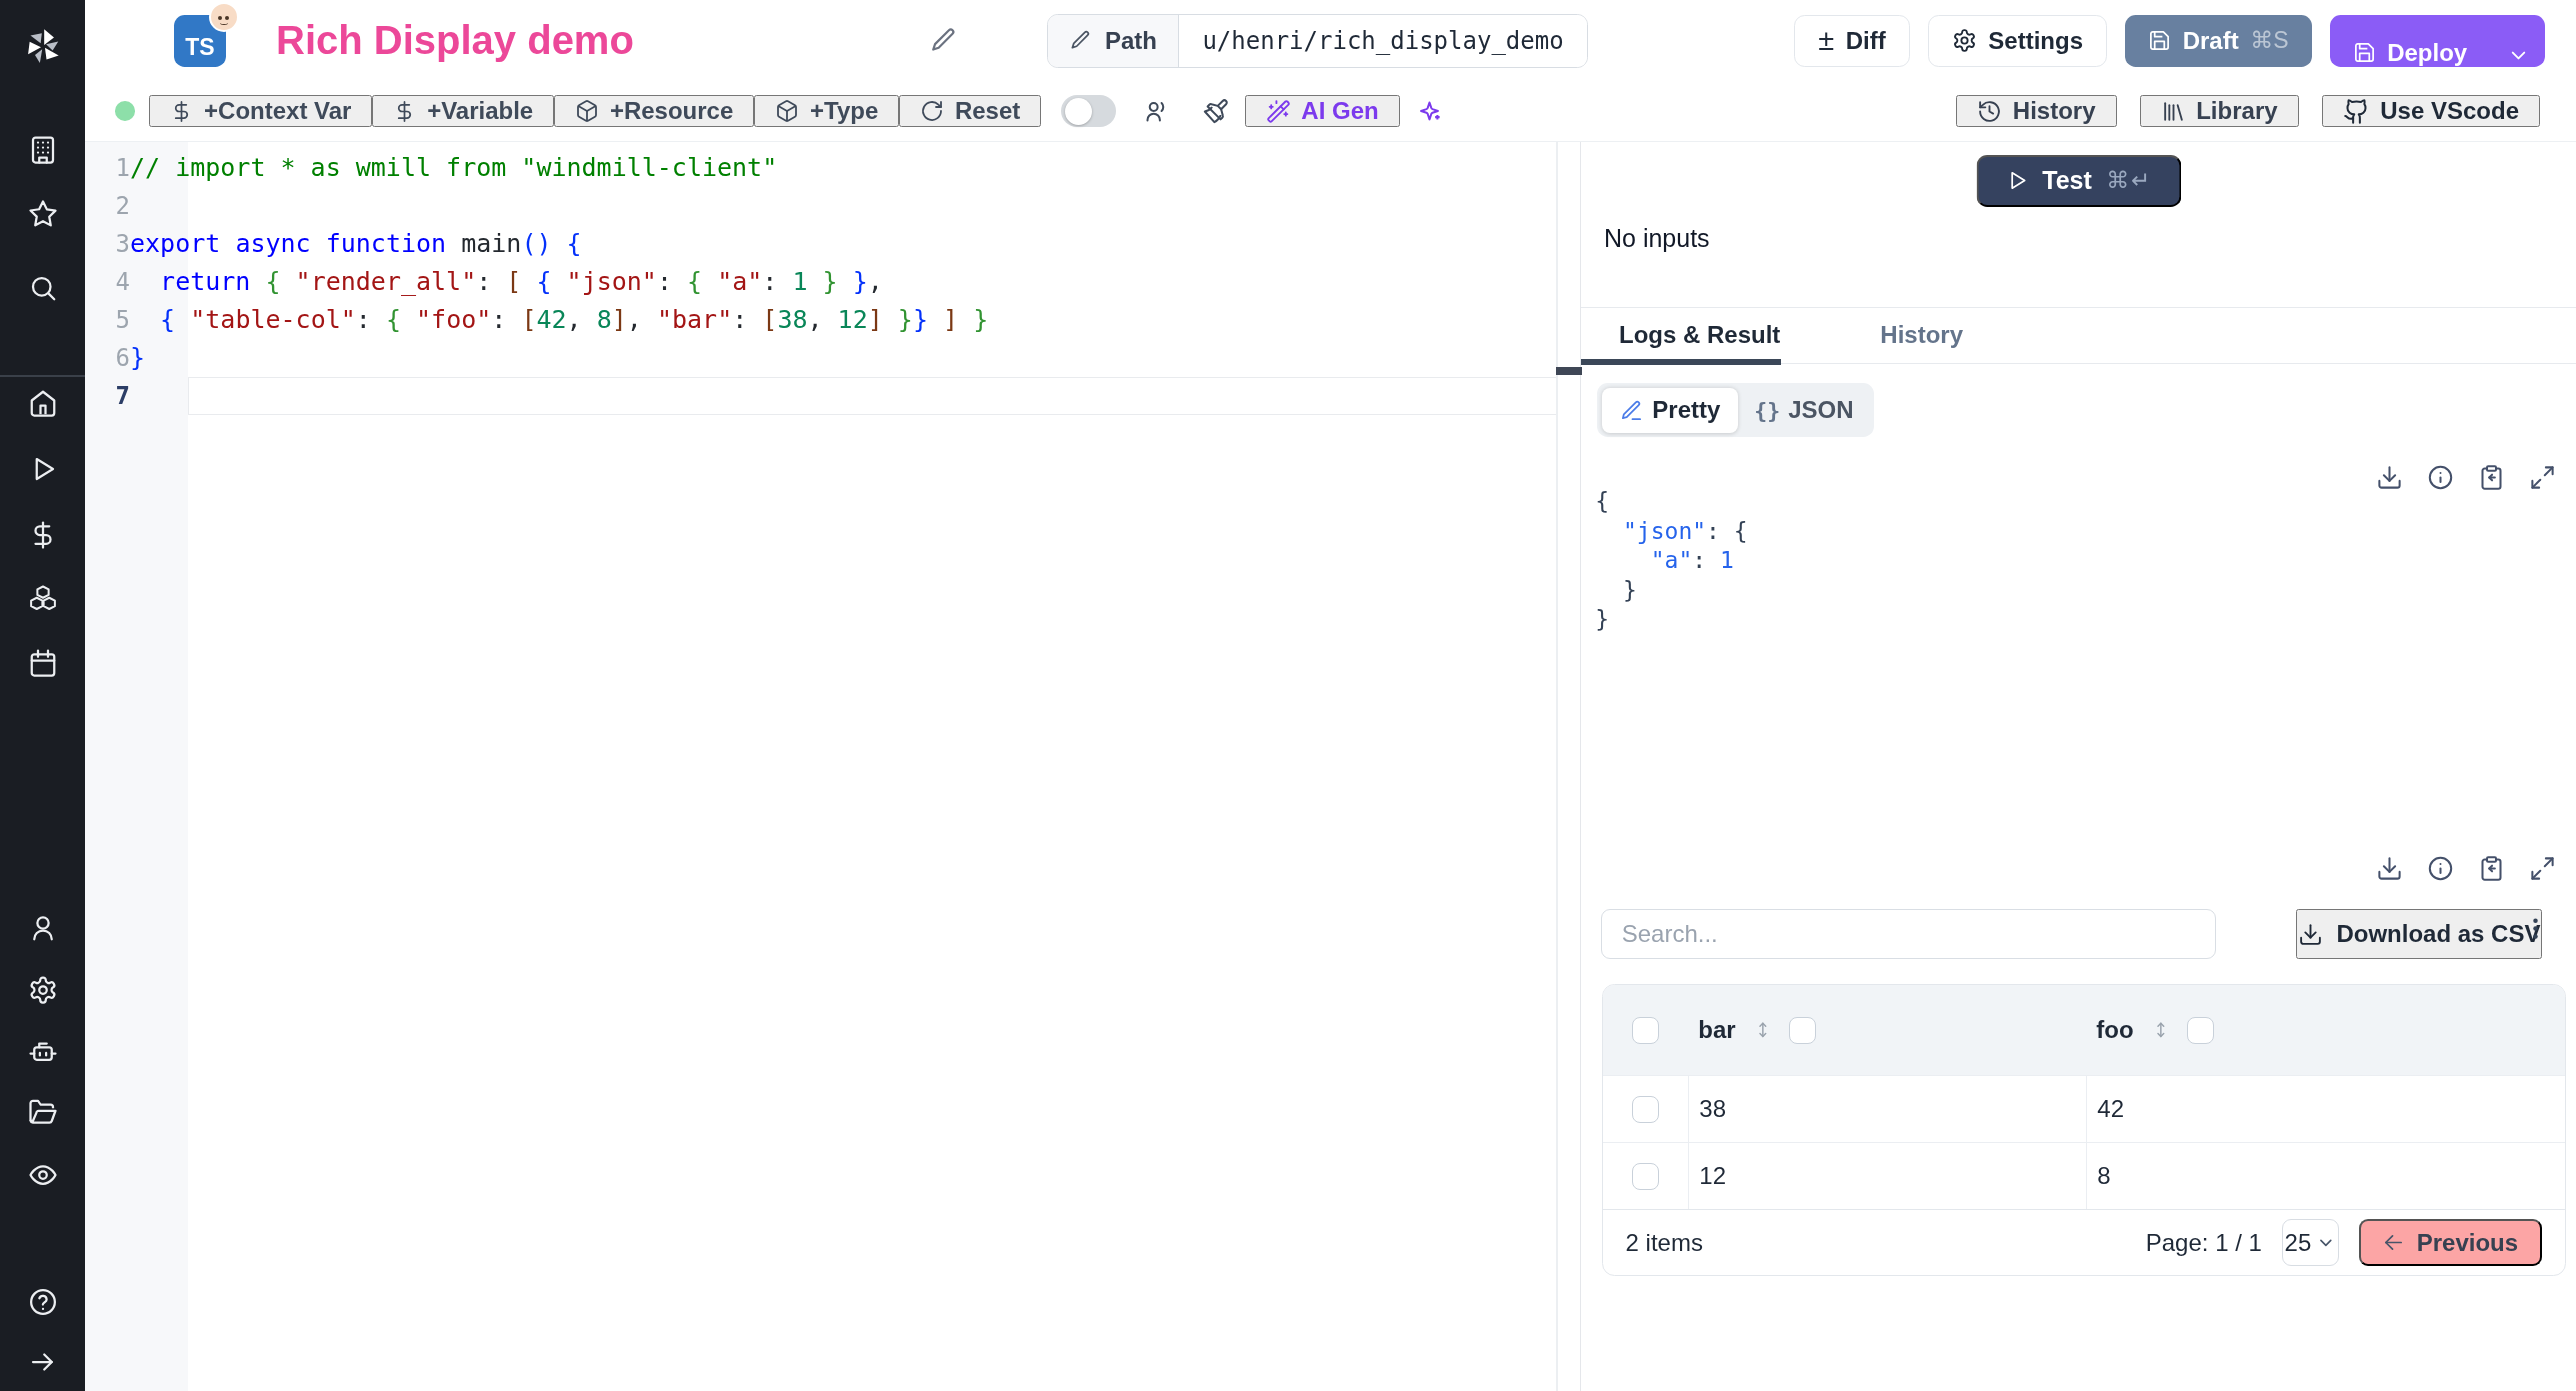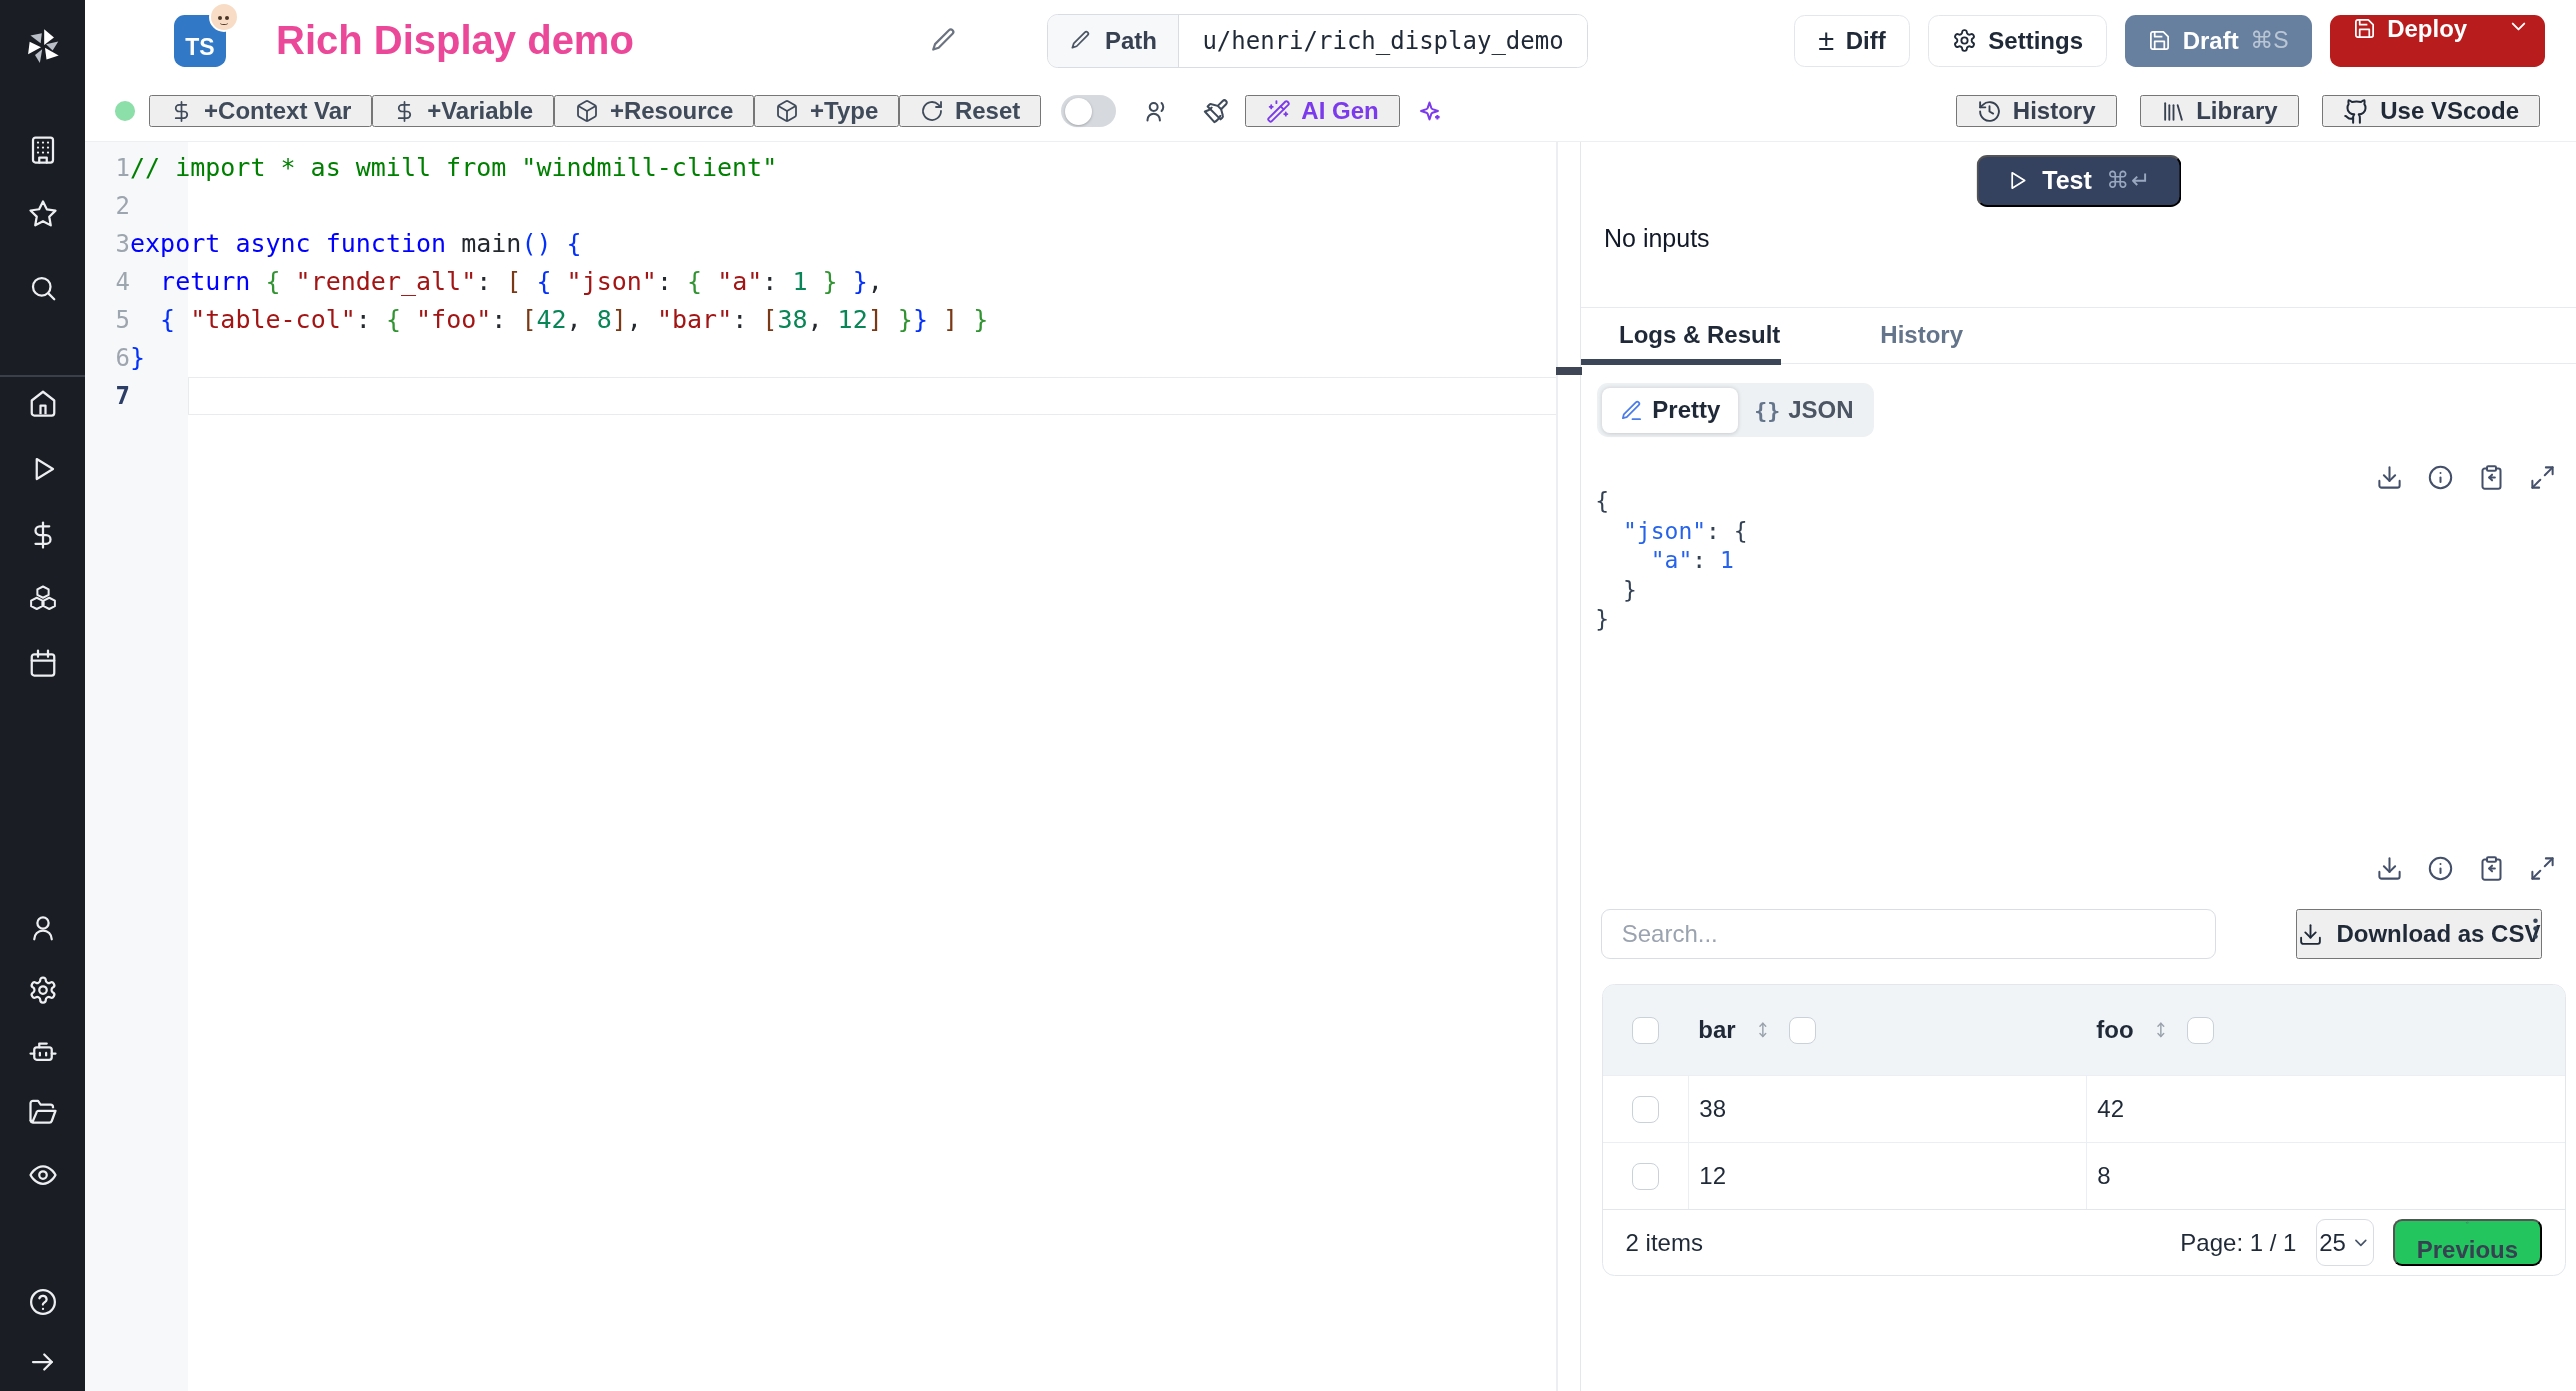--- a/index.html
+++ b/index.html
@@ -33,21 +33,21 @@
     border-right:1.8px solid #d8dde3; color:#374151; font-size:24px; font-weight:600; }
   .path-right { display:flex; align-items:center; padding:0 23px; background:#fff;
     font-family:"DejaVu Sans Mono", monospace; font-size:24px; color:#1f2937; }
   .hdr-btns { margin-left:auto; display:flex; align-items:center; gap:18px; }
   .btn-white { display:flex; align-items:center; gap:11.6px; height:52px; padding:0 23px; background:#fff;
     border:1.8px solid #e3e7ec; border-radius:10.7px; font-size:24px; font-weight:700; color:#1f2937; }
   .pm { font-size:29px; font-weight:400; color:#1f2937; line-height:1; }
   .btn-slate { display:flex; align-items:center; gap:11.6px; height:52px; padding:0 23px; background:#6880a0;
     border:none; border-radius:10.7px; font-size:24px; font-weight:700; color:#fff; }
   .btn-slate .kbd { color:rgba(255,255,255,.55); font-weight:400; font-size:23px; }
-  .btn-split { display:flex; align-items:flex-start; height:52px; background:#b91c1c; border-radius:10.7px; overflow:hidden; }
+  .btn-split { display:flex; align-items:flex-end; height:52px; background:#8b5cf6; border-radius:10.7px; overflow:hidden; }
   .btn-split .seg-main { display:flex; align-items:center; gap:11.6px; padding:0 23px; font-size:24px; font-weight:700; color:#fff; }
   .btn-split .seg-sep { width:1.8px; background:rgba(0,0,0,.22); }
   .btn-split .seg-caret { display:flex; align-items:center; padding:0 15px; color:#fff; }
 
   
   .toolbar { height:61px; flex-shrink:0; display:flex; align-items:center; background:#fff;
     border-bottom:1.8px solid #edf0f3; padding-left:19.7px; }
   .dot { width:19.7px; height:19.7px; border-radius:50%; background:#8ddfa9; margin:0 14.3px 0 10.7px; flex-shrink:0; }
   .tbtn { display:flex; align-items:center; gap:10.7px; color:#3f4a5a; font-size:24px; font-weight:600;
     padding:0 19px; white-space:nowrap; }
@@ -133,22 +133,22 @@
   .rt-row { display:flex; align-items:stretch; height:67px; border-top:1.8px solid #ebeef2; }
   .rt-row .rt-c1 { align-items:center; display:flex; }
   .rt-row .cell { display:flex; align-items:center; padding-left:10.7px; font-size:24px; color:#1f2937;
     border-left:1.8px solid #ebeef2; }
   .rt-row .c2 { width:398px; flex-shrink:0; } .rt-row .c3 { flex:1; }
   .rt-foot { display:flex; align-items:center; height:66px; border-top:1.8px solid #e3e7ec; padding:0 23px; }
   .rt-foot .items { font-size:24px; color:#1f2937; }
   .rt-foot .page { margin-left:auto; font-size:24px; color:#1f2937; }
   .psize { margin-left:19.7px; height:47px; border:1.8px solid #d8dde3; border-radius:9px; display:flex;
     align-items:center; gap:5px; padding:0 2px; font-size:24px; color:#1f2937; }
-  .prev-btn { margin-left:19.7px; height:47px; background:#22c55e; border-radius:9px; display:flex;
-    align-items:center; gap:11.6px; padding:0 21.5px; font-size:24px; font-weight:600; color:#374151;flex-direction:column; }
+  .prev-btn { margin-left:19.7px; height:47px; background:#fca5a5; border-radius:9px; display:flex;
+    align-items:center; gap:11.6px; padding:0 21.5px; font-size:24px; font-weight:600; color:#374151; }
 </style>
 </head>
 <body>
 
 <div class="app">
 
   <nav class="sidebar">
     <span class="sb" style="top:23px">
       <svg width="47" height="47" viewBox="0 0 24 24">
         <g>

